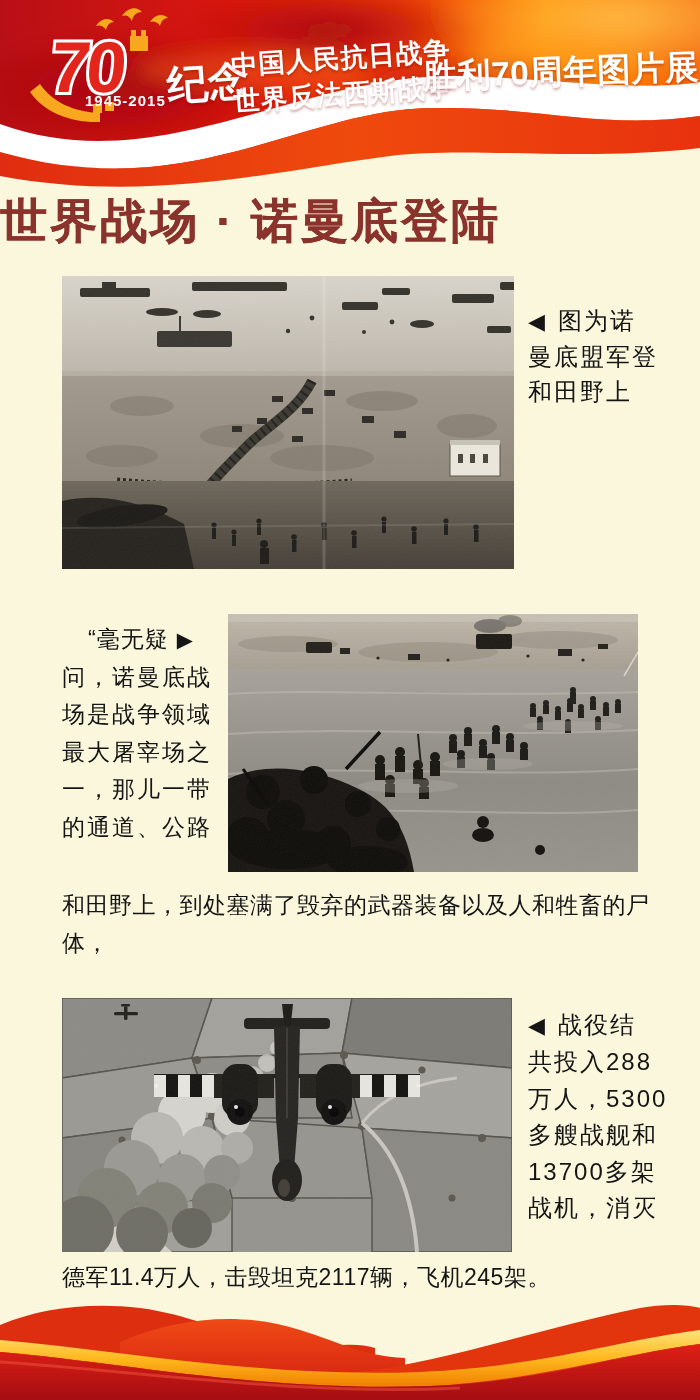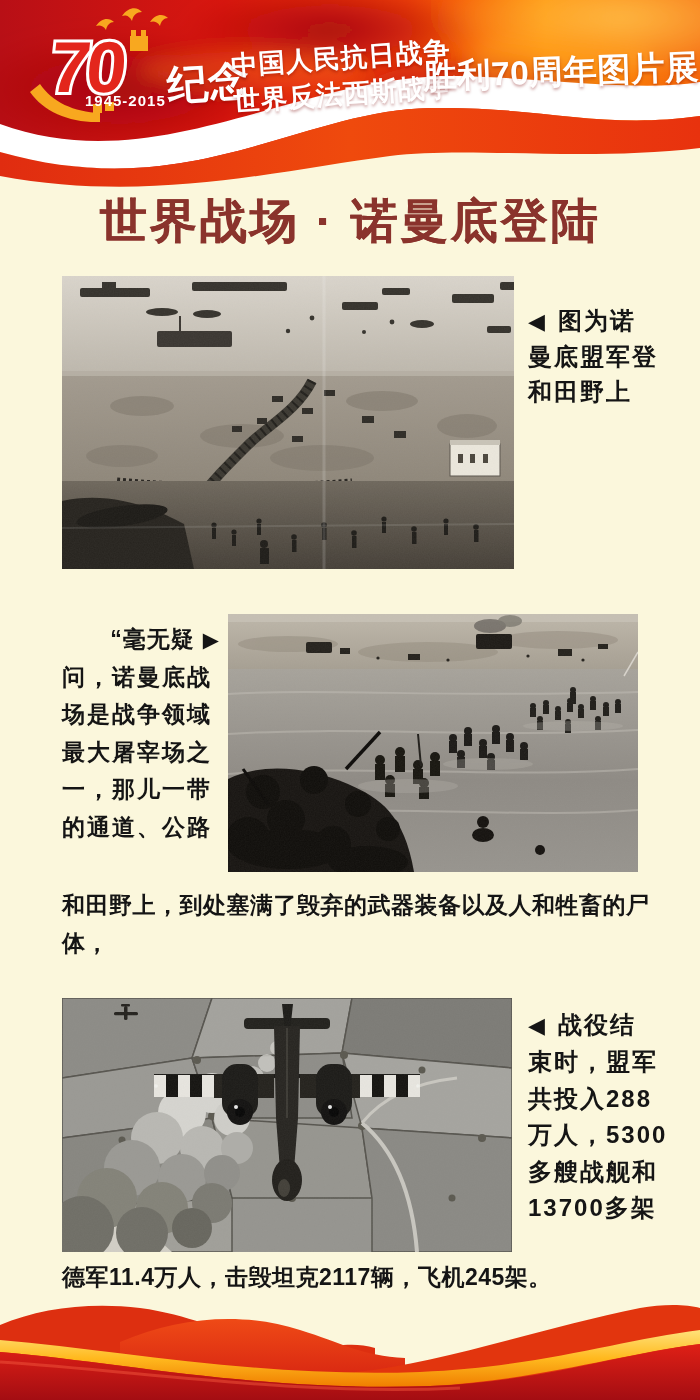--- a/index.html
+++ b/index.html
@@ -12,37 +12,37 @@
   .abs{position:absolute}
 
   
   #banner{left:0;top:0;width:700px;height:210px}
   .banner-txt{color:#fff;font-weight:bold;text-shadow:0 2px 3px rgba(120,0,0,.35);white-space:nowrap}
   #b-prefix{left:167px;top:56px;font-size:41px;transform:rotate(-4deg)}
   #b-wars{left:232px;top:40px;font-size:26.5px;line-height:36px;transform:rotate(-4deg);letter-spacing:1px}
   #b-suffix{left:423px;top:50px;font-size:33.5px;transform:rotate(-2deg);letter-spacing:.5px}
 
   
-  #page-title{left:0;right:0;top:190px;text-align:center;
+  #page-title{left:0;right:0;top:190px;text-align:left;
     font-size:47px;font-weight:900;color:#8A332C;letter-spacing:3px;
     text-shadow:.6px 0 #8A332C;white-space:nowrap}
 
   
   .photo{background:#b9b3a9;overflow:hidden}
   #photo1{left:62px;top:276px;width:452px;height:293px}
   #photo2{left:228px;top:614px;width:410px;height:258px}
   #photo3{left:62px;top:998px;width:450px;height:254px}
   .photo svg{display:block}
 
   
-  .cn{color:#151515;font-weight:bold}
+  .cn{color:#151515;font-weight:normal}
   #caption1{left:528px;top:303px;width:142px;font-size:24px;line-height:35px;letter-spacing:2px}
   #caption1 .arrow{font-size:22px;margin-right:13px;letter-spacing:0}
   #quote-col{left:62px;top:621px;width:158px;font-size:23px;line-height:37.6px;letter-spacing:2px}
-  #quote-col .q-first{text-align:right;letter-spacing:1px}
+  #quote-col .q-first{text-align:center;letter-spacing:1px}
   #quote-col .arrow-r{font-size:21px;margin-left:8px}
   #quote-rest{left:62px;top:886px;width:590px;font-size:23px;line-height:38px;letter-spacing:.5px}
   #caption3{left:528px;top:1007px;width:142px;font-size:24px;line-height:36.4px;letter-spacing:2px}
   #caption3 .arrow{font-size:22px;margin-right:13px;letter-spacing:0}
   #closing-line{left:62px;top:1262px;width:600px;font-size:23px;letter-spacing:.5px}
 
   
   #ribbon{left:0;top:1300px;width:700px;height:100px}
 </style>
 </head>
@@ -519,25 +519,25 @@
     <ellipse cx="222" cy="190" rx="6" ry="9" fill="#4E4B43" opacity=".75"></ellipse>
     <circle cx="94" cy="88" r="1.8" fill="#F2F2EE"></circle>
         <circle cx="356" cy="88" r="1.8" fill="#F2F2EE"></circle>
   </g>
   <rect width="450" height="254" filter="url(#g3)" opacity=".16"></rect>
 </svg>
 </div>
 
 <div class="abs cn" id="caption3">
   <div class="cap-line"><span class="arrow">◀</span><span>战役结</span></div>
-  <div>束时，盟军</div>
   <div>共投入288</div>
   <div>万人，5300</div>
   <div>多艘战舰和</div>
   <div>13700多架</div>
+  <div>战机，消灭</div>
 </div>
 
 <div class="abs cn" id="closing-line">德军11.4万人，击毁坦克2117辆，飞机245架。</div>
 
 <div class="abs" id="ribbon">
 <svg width="700" height="100" viewBox="0 0 700 100">
   <defs>
     <linearGradient id="gold" x1="0" y1="0" x2="0" y2="1">
       <stop offset="0" stop-color="#FFE27A"></stop>
           <stop offset=".5" stop-color="#FFB91E"></stop>

